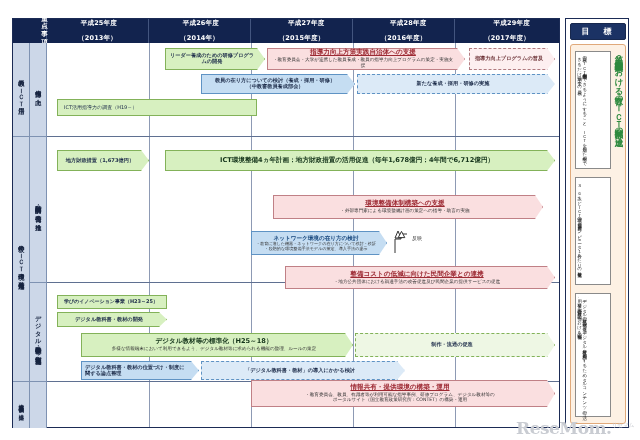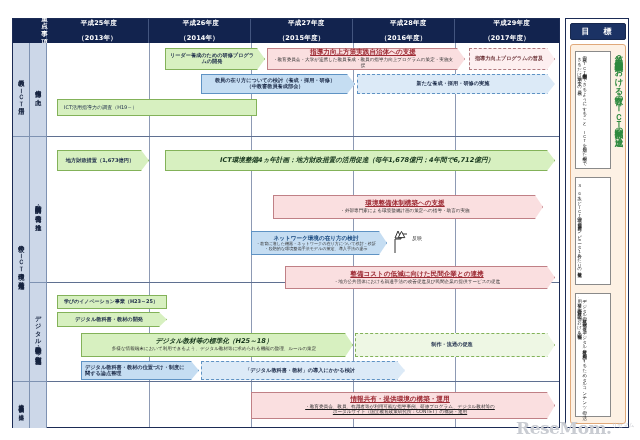--- a/index.html
+++ b/index.html
@@ -57,21 +57,21 @@
   .chev.blue{background:#c5ddf2;border:1px solid #5f93c4;}
   .chev.pink{background:#fadfe0;border:1px solid #c08086;}
   .chev.dash{background:#fdeff0;border:1px dashed #b07b80;}
   .chev.dashblue{background:#dceaf7;border:1px dashed #5f93c4;}
   .chev.arrow{clip-path:polygon(0 0, calc(100% - 8px) 0, 100% 50%, calc(100% - 8px) 100%, 0 100%);}
   .chev.plain{padding:1px 3px;}
 
   .t1{font-weight:bold;font-size:6.6px;color:#12234e;}
   .t1.red{color:#9d2a33;text-decoration:underline;}
   .t1.blu{color:#17477d;}
-  .t1.grn{color:#1d4d16;font-style:italic;}
+  .t1.grn{color:#1d4d16;}
   .t2{font-size:4.6px;color:#333;line-height:1.22;margin-top:.5px;}
   .sm{font-size:5.2px;font-weight:bold;color:#1c2b49;}
 
   
   .goalband{position:absolute;left:4px;top:25px;width:56px;height:380px;
             border:1px solid #e0a97a;background:#fdf1e4;border-radius:3px;
             box-sizing:border-box;}
   .goaltitle{position:absolute;right:2px;top:3px;width:13px;height:372px;
              writing-mode:vertical-rl;text-orientation:upright;
              font-weight:bold;font-size:8.4px;color:#2f8a3f;line-height:1.0;
@@ -224,21 +224,21 @@
     </div>
 
     <div class="chev blue arrow" style="left:68px;top:342px;width:118px;height:19px;align-items:flex-start;">
       <div class="sm" style="text-align:left;font-size:5.2px;">デジタル教科書・教材の位置づけ・制度に関する論点整理</div>
     </div>
 
     <div class="chev dashblue arrow" style="left:188px;top:342px;width:204px;height:19px;">
       <div class="sm">「デジタル教科書・教材」の導入にかかる検討</div>
     </div>
 
-    <div class="chev pink arrow" style="left:238px;top:373px;width:304px;height:27px;text-decoration:underline;">
+    <div class="chev pink arrow" style="left:238px;top:361px;width:304px;height:27px;">
       <div class="t1 red">情報共有・提供環境の構築・運用</div>
       <div class="t2">・教育委員会、教員、有識者等が利用可能な指導事例、研修プログラム、デジタル教材等の</div>
       <div class="t2" style="margin-top:0;">ポータルサイト（国立教育政策研究所：CONTET）の構築・運用</div>
     </div>
 
   </div>
 
   <div class="goalcol">
     <div class="goalhdr">目　標</div>
 

